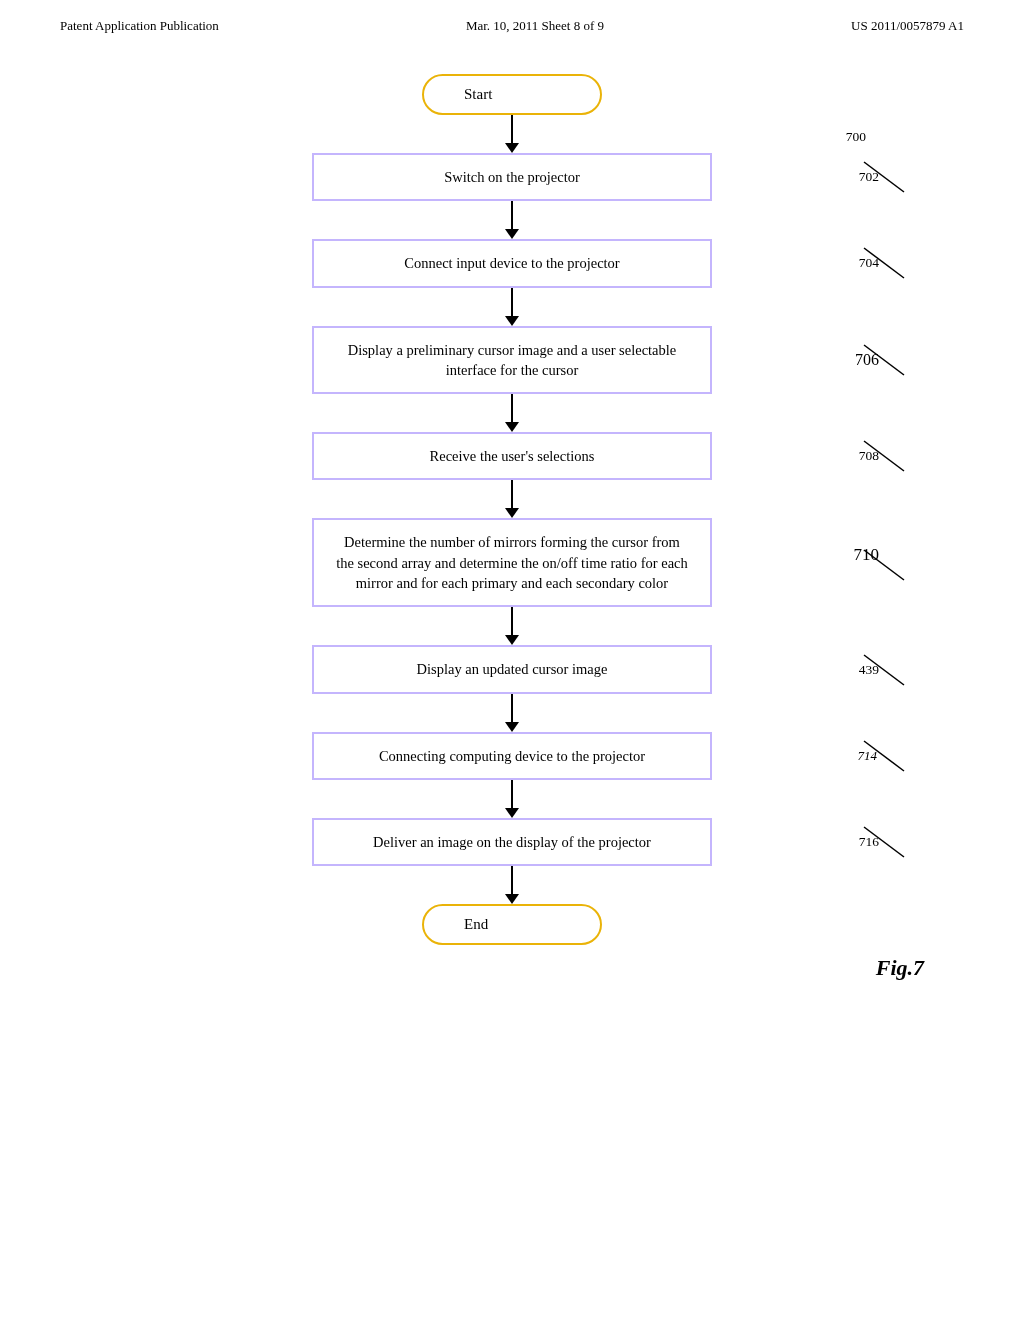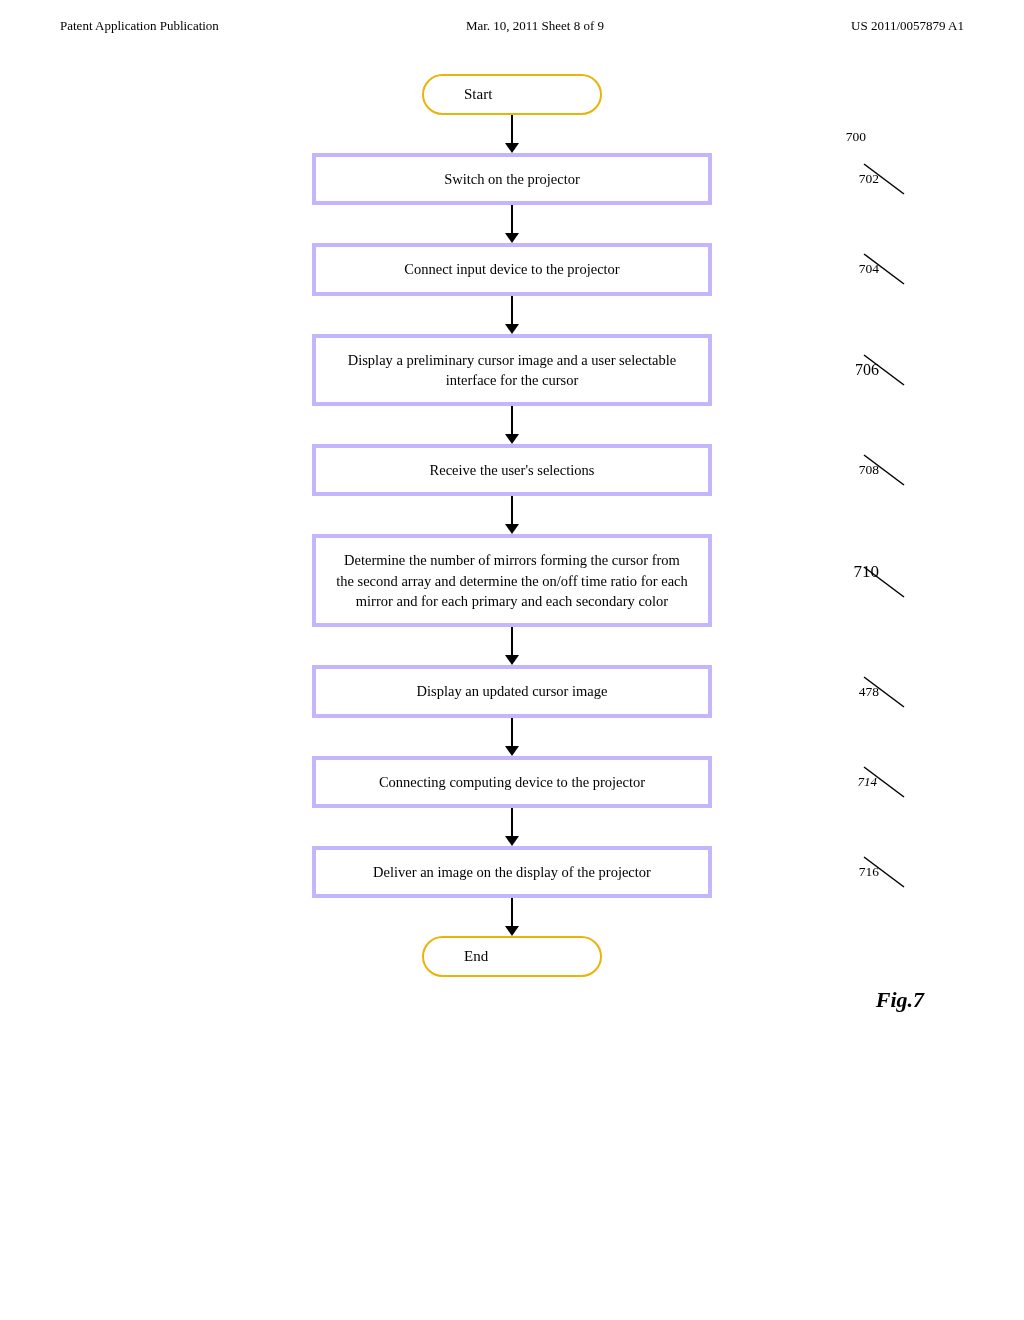--- a/index.html
+++ b/index.html
@@ -44,21 +44,21 @@
       padding: 10px 40px;
       text-align: left;
       font-size: 15px;
       background: #fff;
       min-width: 180px;
       max-width: 380px;
     }
 
     
     .process {
-      border: 4px solid #c4b5fd;
+      border: 2px solid #c4b5fd;
       padding: 12px 20px;
       text-align: center;
       font-size: 14.5px;
       background: #fff;
       width: 400px;
       line-height: 1.4;
     }
 
     
     .arrow-down {
@@ -180,21 +180,21 @@
         <line x1="55" y1="35" x2="15" y2="5" stroke="#000" stroke-width="1.5"></line>
       </svg>
     </div>
 
     <div class="arrow-down"></div>
 
     <div class="step-wrapper">
       <div class="process">
         <span>Display an updated cursor image</span>
       </div>
-      <span style="position:absolute; right:85px; top:50%; transform:translateY(-50%); font-size:13.5px;">478</span>
+      <span style="position:absolute; right:85px; top:50%; transform:translateY(-50%); font-size:13.5px;">439</span>
       <svg width="60" height="40" style="position:absolute; right:55px; top:50%; transform:translateY(-50%);">
         <line x1="55" y1="35" x2="15" y2="5" stroke="#000" stroke-width="1.5"></line>
       </svg>
     </div>
 
     <div class="arrow-down"></div>
 
     <div class="step-wrapper">
       <div class="process">
         <span>Connecting computing device to the projector</span>

